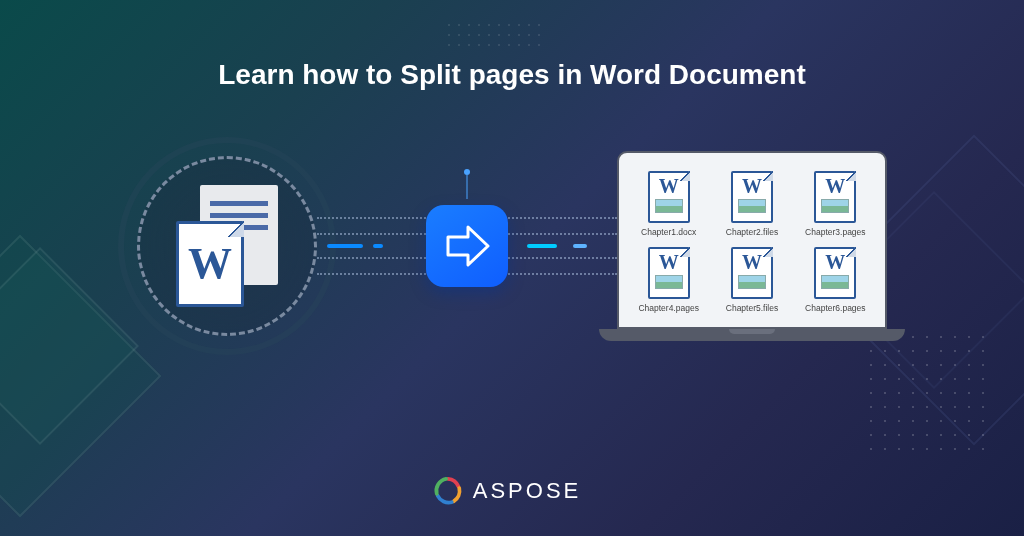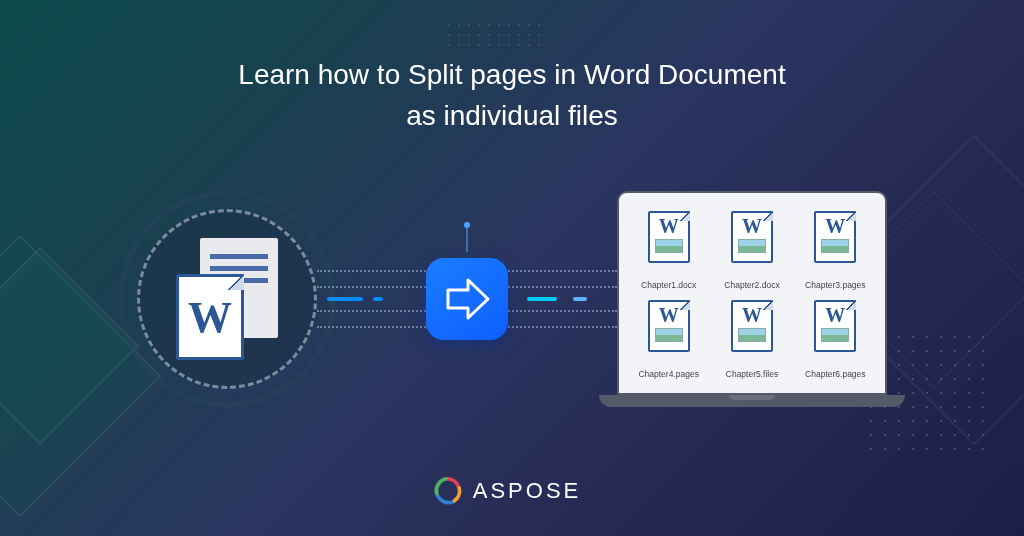--- a/index.html
+++ b/index.html
@@ -6,21 +6,21 @@
 body{width:1024px;height:536px;background:linear-gradient(135deg,#0a4a4a 0%,#1a4050 25%,#2a3560 50%,#252850 75%,#1a2045 100%);font-family:Arial,sans-serif;position:relative;overflow:hidden}
 .bgdeco{position:absolute;inset:0;pointer-events:none}
 .diamond{position:absolute;border:2px solid rgba(255,255,255,0.08);transform:rotate(45deg)}
 .d1{width:200px;height:200px;left:-80px;bottom:60px;background:rgba(20,80,80,0.3)}
 .d2{width:140px;height:140px;left:-30px;bottom:120px;background:rgba(25,90,90,0.2)}
 .d3{width:220px;height:220px;right:-60px;top:180px;border-color:rgba(100,120,180,0.15)}
 .d4{width:140px;height:140px;right:20px;top:220px;border-color:rgba(100,120,180,0.1)}
 .dotgrid{position:absolute;right:40px;top:330px;width:120px;height:120px;background-image:radial-gradient(rgba(255,255,255,0.18) 1.5px,transparent 1.5px);background-size:14px 14px}
 .dotgrid2{position:absolute;top:20px;right:480px;width:100px;height:30px;background-image:radial-gradient(rgba(255,255,255,0.1) 1px,transparent 1px);background-size:10px 10px}
 .circdeco{position:absolute;right:280px;top:200px;width:60px;height:60px;border:8px dashed rgba(255,255,255,0.08);border-radius:50%}
-.heading{text-align:center;color:#fff;font-size:28px;font-weight:400;padding-top:55px;line-height:1.45;position:relative;z-index:2}
+.heading{text-align:center;color:#fff;font-size:28px;font-weight:700;padding-top:55px;line-height:1.45;position:relative;z-index:2}
 .main{position:relative;display:flex;align-items:center;justify-content:center;margin-top:55px;z-index:2}
 .srcwrap{width:180px;height:180px;border:3px dashed #7a8aa0;border-radius:50%;display:flex;align-items:center;justify-content:center;background:radial-gradient(circle,rgba(30,50,70,0.6) 0%,rgba(20,40,60,0.3) 100%);position:relative}
 .srcwrap::before{content:"";position:absolute;inset:-22px;border:6px solid rgba(40,70,90,0.4);border-radius:50%}
 .wordstack{position:relative;width:90px;height:110px}
 .page-back{position:absolute;right:-6px;top:-6px;width:78px;height:100px;background:#e8eaed;border-radius:2px}
 .page-back::before,.page-back::after{content:"";position:absolute;left:10px;right:10px;height:5px;background:#4a6aa8}
 .page-back::before{top:16px}
 .page-back::after{top:28px}
 .page-back .l3{position:absolute;left:10px;right:10px;top:40px;height:5px;background:#4a6aa8}
 .wordfront{position:absolute;left:-6px;bottom:-6px;width:68px;height:86px;background:#fff;border:3px solid #2b5797;border-radius:2px;display:flex;align-items:center;justify-content:center}
@@ -40,21 +40,21 @@
 .arrowbox::after{content:"";position:absolute;top:-30px;left:50%;transform:translateX(-50%);width:1px;height:24px;background:#4aa3ff}
 .arrow-svg{width:50px;height:50px}
 .laptop{position:relative;width:270px}
 .screen{background:#f2f4f7;border-radius:10px 10px 0 0;padding:18px 16px 14px;border:2px solid #555a68}
 .grid{display:grid;grid-template-columns:repeat(3,1fr);gap:10px 16px}
 .fileico{display:flex;flex-direction:column;align-items:center}
 .mini{width:42px;height:52px;background:#fff;border:2px solid #2b5797;border-radius:2px;position:relative;display:flex;flex-direction:column;align-items:center;padding-top:3px}
 .mini::before{content:"";position:absolute;right:-2px;top:-2px;width:10px;height:10px;background:linear-gradient(135deg,transparent 48%,#2b5797 48%,#2b5797 56%,#d0dae8 56%)}
 .mW{font-family:"Times New Roman",serif;font-weight:bold;font-size:20px;color:#2b5797;line-height:1}
 .mImg{width:28px;height:14px;margin-top:3px;background:linear-gradient(180deg,#9ed4e8 50%,#7ab896 50%);border:1px solid #8aa}
-.fname{font-size:8.5px;color:#444;margin-top:17px}
+.fname{font-size:8.5px;color:#444;margin-top:4px}
 .base{height:12px;background:#555a68;margin:0 -18px;border-radius:0 0 14px 14px;position:relative}
 .base::before{content:"";position:absolute;left:50%;transform:translateX(-50%);top:0;width:46px;height:5px;background:#6a6f7d;border-radius:0 0 5px 5px}
 .footer{position:absolute;bottom:30px;left:0;right:10px;display:flex;align-items:center;justify-content:center;gap:10px;z-index:2}
 .logo{width:30px;height:30px;position:relative}
 .logo svg{width:100%;height:100%}
 .brand{color:#fff;font-size:22px;letter-spacing:3px;font-weight:400}
 </style>
 </head>
 <body>
 
@@ -63,21 +63,20 @@
   <div class="diamond d2"></div>
   <div class="diamond d3"></div>
   <div class="diamond d4"></div>
   <div class="dotgrid"></div>
   <div class="dotgrid2"></div>
   <div class="circdeco"></div>
 </div>
 
 <h1 class="heading">
   <span>Learn how to Split pages in Word Document</span><br>
-  <span>as individual files</span>
 </h1>
 
 <div class="main">
   <div class="srcwrap">
     <div class="wordstack">
       <div class="page-back">
           <div class="l3"></div>
         </div>
       <div class="wordfront">
           <span class="wW">W</span>
@@ -111,21 +110,21 @@
               <span class="mW">W</span>
               <div class="mImg"></div>
             </div>
           <span class="fname">Chapter1.docx</span>
         </div>
         <div class="fileico">
           <div class="mini">
               <span class="mW">W</span>
               <div class="mImg"></div>
             </div>
-          <span class="fname">Chapter2.docx</span>
+          <span class="fname">Chapter2.files</span>
         </div>
         <div class="fileico">
           <div class="mini">
               <span class="mW">W</span>
               <div class="mImg"></div>
             </div>
           <span class="fname">Chapter3.pages</span>
         </div>
         <div class="fileico">
           <div class="mini">

